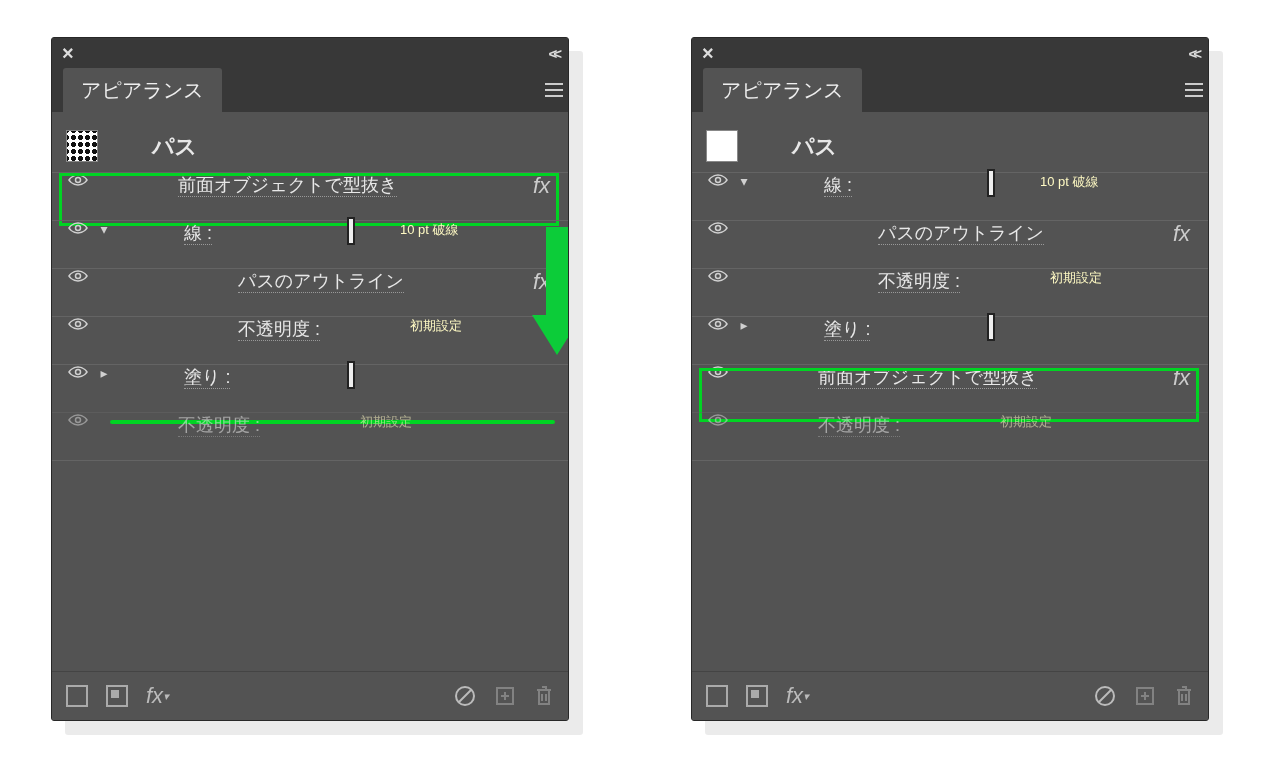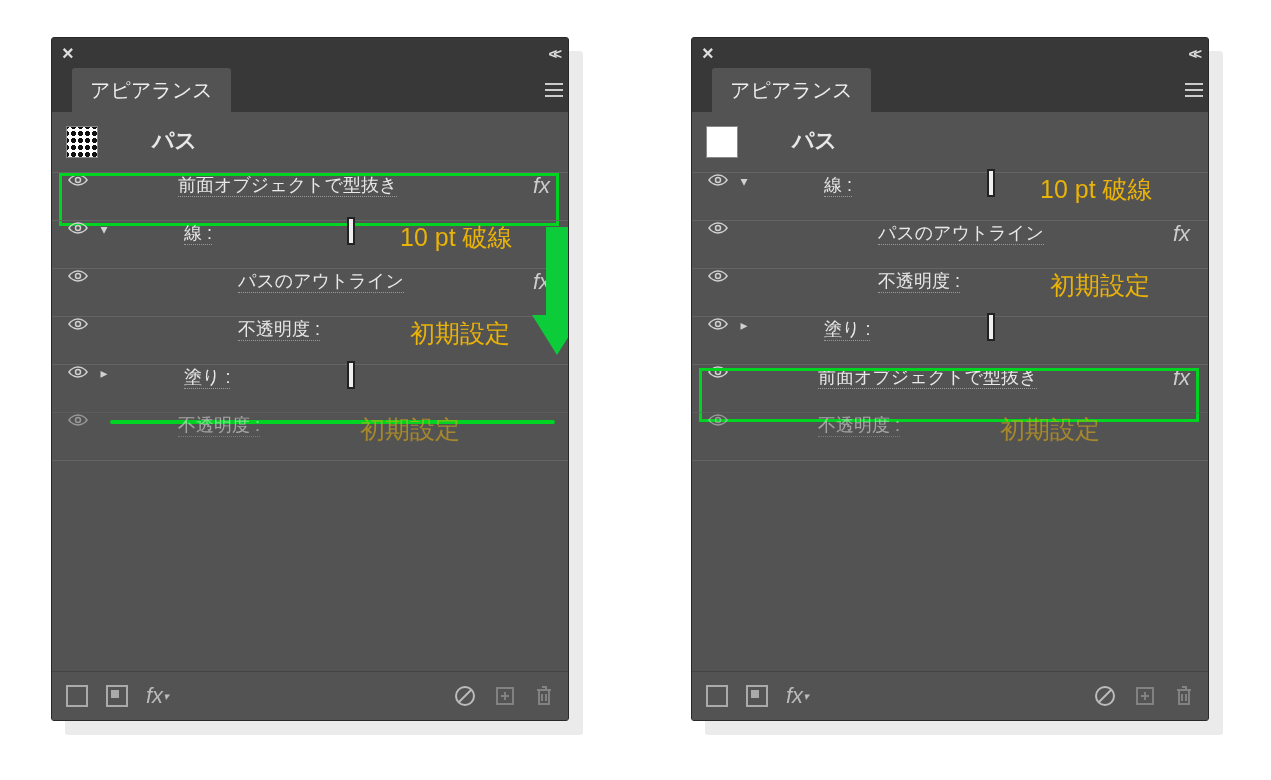--- a/index.html
+++ b/index.html
@@ -1,40 +1,40 @@
 <!DOCTYPE html>
 <html><head>
 <meta charset="utf-8">
 <style>
 html,body{margin:0;padding:0;width:1271px;height:780px;background:#fff;font-family:"Hiragino Kaku Gothic Pro","Meiryo",sans-serif}
 .panel-wrap{position:absolute;box-shadow:14px 14px 0 rgba(0,0,0,.08);border-radius:3px}
 .panel{width:516px;background:#535353;border:1px solid #282828;border-radius:3px;color:#e8e8e8;font-size:18px;overflow:hidden}
 .titlebar{height:30px;background:#383838;display:flex;align-items:center;justify-content:space-between;padding:0 10px;font-size:15px}
 .titlebar .x{cursor:pointer;color:#ddd;font-size:20px;font-weight:bold}
 .titlebar .collapse{color:#ddd;letter-spacing:-4px;font-weight:bold;cursor:pointer}
-.tabrow{height:44px;background:#383838;display:flex;align-items:stretch;padding-left:20px}
+.tabrow{height:44px;background:#383838;display:flex;align-items:stretch;padding-left:11px}
 .tab{background:#535353;height:44px;line-height:44px;padding:0 18px;font-size:20px;color:#eee;border-top-left-radius:3px;border-top-right-radius:3px}
 .tabspacer{flex:1}
 .menu{width:28px;display:flex;align-items:center;justify-content:center;cursor:pointer}
 .menu svg{stroke:#ccc;stroke-width:2}
 .body{background:#535353;padding-top:14px}
-.thumb-row{display:flex;align-items:flex-start;height:36px;padding:0 10px 10px 14px}
+.thumb-row{display:flex;align-items:flex-end;height:36px;padding:0 10px 10px 14px}
 .thumb{width:30px;height:30px;border:1px solid #888;background:#fff;background-image:radial-gradient(#111 2.5px,transparent 2.5px);background-size:7px 7px;background-position:3px 3px}
 .thumb.solid{background:#fff;background-image:none}
 .thumb-label{margin-left:54px;font-size:22px;font-weight:bold}
 .list{}
 .row{display:flex;align-items:flex-start;height:47px;border-top:1px solid #646464;position:relative;padding:0 10px 0 14px}
 .row.dim{opacity:.55}
 .eye{width:24px;display:flex;justify-content:center;color:#d0d0d0}
 .chev{width:28px;text-align:center;font-size:14px;color:#d0d0d0;cursor:pointer}
 .colind{width:60px;display:flex;justify-content:center}
 .label{flex:0 0 auto}
 .label.link span{border-bottom:1px dotted #999;padding-bottom:1px}
 .fx{position:absolute;right:18px;font-style:italic;font-size:22px;color:#ccc;cursor:pointer}
-.valtxt{position:absolute;left:348px;font-size:25px;color:#eab308}
+.valtxt{position:absolute;left:348px;font-size:13px;color:#fef9c3}
 .swatch{width:22px;height:22px;border:2px solid #eee;outline:2px solid #222;}
 .swatch.black{background:#000}
 .swatch.white{background:#fff}
 .highlight{position:absolute;border:3px solid #00d423;pointer-events:none;box-sizing:border-box}
 .greenline{position:absolute;left:58px;right:13px;height:4px;background:#00d423;border-radius:2px}
 .arrow{position:absolute;width:50px;height:150px}
 .arrow .shaft{width:22px;height:88px;background:#0ccc39;margin:0 auto}
 .arrow .head{width:0;height:0;border-left:25px solid transparent;border-right:25px solid transparent;border-top:40px solid #0ccc39;margin:0 auto}
 .blank{height:210px;border-top:1px solid #646464}
 .footer{height:48px;background:#535353;border-top:1px solid #444;display:flex;align-items:center;padding:0 14px;gap:18px}

